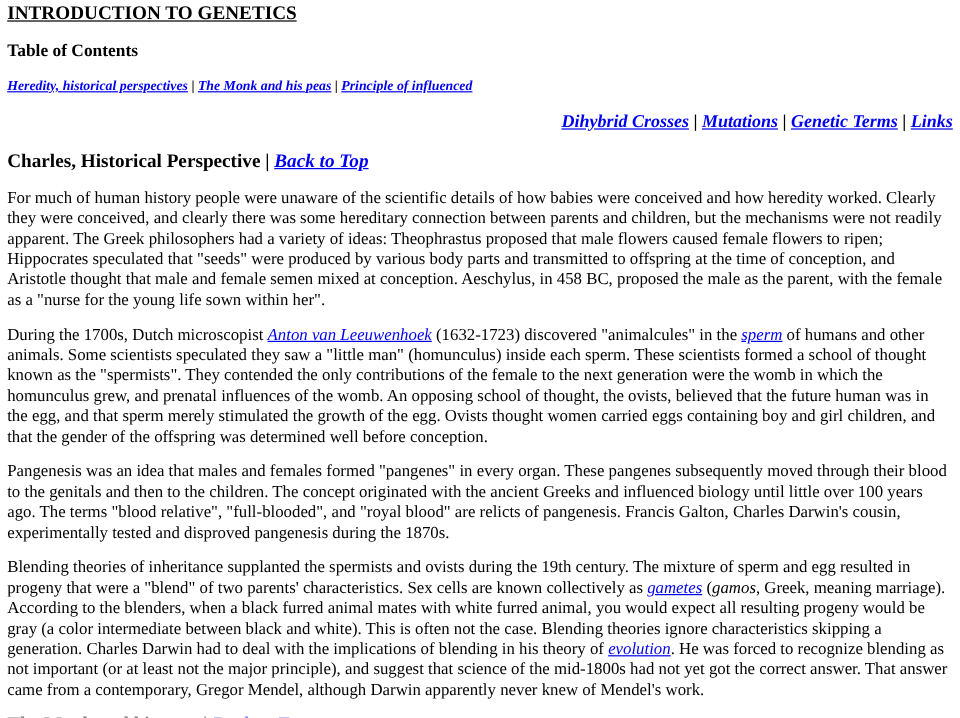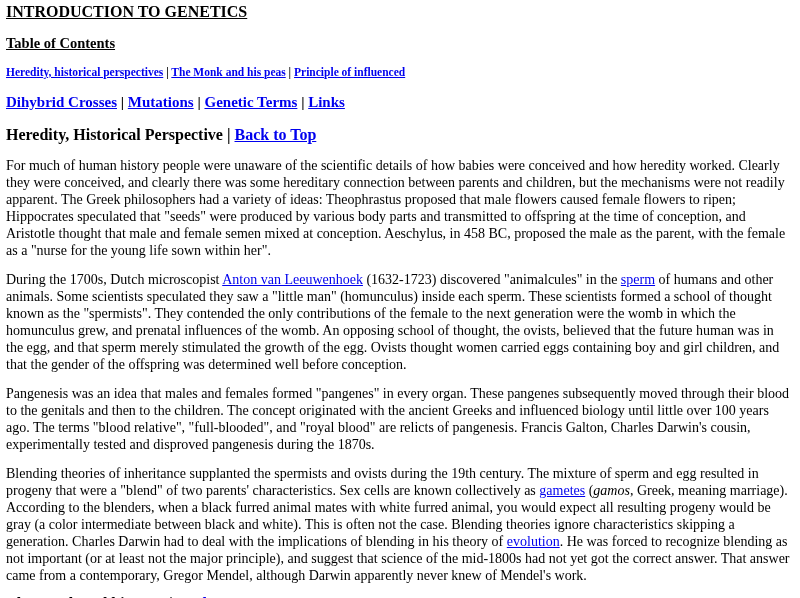--- a/index.html
+++ b/index.html
@@ -6,58 +6,58 @@
   body {
     width: 800px; height: 598px;
     box-sizing: border-box;
     padding: 2px 6px 0 6px;
     overflow: hidden;
     color: #000000;
     font-family: "Liberation Serif", "DejaVu Serif", serif;
     font-size: 14px;
     line-height: 17px;
   }
-  a.link { color: #0000EE; text-decoration: underline; cursor: pointer; }
+  a.link { color: #0000EE; text-decoration: underline; cursor: pointer; font-style: italic; }
   .title {
     font-size: 16px; font-weight: bold; line-height: 19px;
     margin: 0 0 14px 0;
     text-decoration: underline;
   }
   .toc-heading {
     font-size: 14.5px; font-weight: bold; line-height: 17px;
     margin: 0 0 13px 0;
-    text-decoration: underline;
   }
   .nav-small {
     font-size: 11.5px; font-weight: bold; line-height: 15px;
     margin: 0 0 13px 0;
   }
   .nav-large {
     font-size: 15px; font-weight: bold; line-height: 18px;
     margin: 0 0 14px 0;
+    text-align: right;
   }
   .section-heading {
     font-size: 16px; font-weight: bold; line-height: 19px;
     margin: 0 0 13px 0;
   }
   .paragraphs p { margin: 12px 0 10px 0; }
   .paragraphs i { font-style: italic; }
 </style>
 </head>
 <body>
 
 <h1 class="title">INTRODUCTION TO GENETICS</h1>
 
 <h2 class="toc-heading">Table of Contents</h2>
 
 <nav class="nav-small"><a href="#" class="link">Heredity, historical perspectives</a> | <a href="#" class="link">The Monk and his peas</a> | <a href="#" class="link">Principle of influenced</a></nav>
 
 <nav class="nav-large"><a href="#" class="link">Dihybrid Crosses</a> | <a href="#" class="link">Mutations</a> | <a href="#" class="link">Genetic Terms</a> | <a href="#" class="link">Links</a></nav>
 
-<h2 class="section-heading"><span>Heredity, Historical Perspective</span> <span>|</span> <a class="link" href="#">Back to Top</a></h2>
+<h2 class="section-heading"><span>Charles, Historical Perspective</span> <span>|</span> <a class="link" href="#">Back to Top</a></h2>
 
 <div class="paragraphs">
     <p>For much of human history people were unaware of the scientific details of how babies were conceived and how heredity worked. Clearly they were conceived, and clearly there was some hereditary connection between parents and children, but the mechanisms were not readily apparent. The Greek philosophers had a variety of ideas: Theophrastus proposed that male flowers caused female flowers to ripen; Hippocrates speculated that "seeds" were produced by various body parts and transmitted to offspring at the time of conception, and Aristotle thought that male and female semen mixed at conception. Aeschylus, in 458 BC, proposed the male as the parent, with the female as a "nurse for the young life sown within her".</p>
     <p>During the 1700s, Dutch microscopist <a href="#" class="link">Anton van Leeuwenhoek</a> (1632-1723) discovered "animalcules" in the <a href="#" class="link">sperm</a> of humans and other animals. Some scientists speculated they saw a "little man" (homunculus) inside each sperm. These scientists formed a school of thought known as the "spermists". They contended the only contributions of the female to the next generation were the womb in which the homunculus grew, and prenatal influences of the womb. An opposing school of thought, the ovists, believed that the future human was in the egg, and that sperm merely stimulated the growth of the egg. Ovists thought women carried eggs containing boy and girl children, and that the gender of the offspring was determined well before conception.</p>
     <p>Pangenesis was an idea that males and females formed "pangenes" in every organ. These pangenes subsequently moved through their blood to the genitals and then to the children. The concept originated with the ancient Greeks and influenced biology until little over 100 years ago. The terms "blood relative", "full-blooded", and "royal blood" are relicts of pangenesis. Francis Galton, Charles Darwin's cousin, experimentally tested and disproved pangenesis during the 1870s.</p>
     <p>Blending theories of inheritance supplanted the spermists and ovists during the 19th century. The mixture of sperm and egg resulted in progeny that were a "blend" of two parents' characteristics. Sex cells are known collectively as <a href="#" class="link">gametes</a> (<i>gamos</i>, Greek, meaning marriage). According to the blenders, when a black furred animal mates with white furred animal, you would expect all resulting progeny would be gray (a color intermediate between black and white). This is often not the case. Blending theories ignore characteristics skipping a generation. Charles Darwin had to deal with the implications of blending in his theory of <a href="#" class="link">evolution</a>. He was forced to recognize blending as not important (or at least not the major principle), and suggest that science of the mid-1800s had not yet got the correct answer. That answer came from a contemporary, Gregor Mendel, although Darwin apparently never knew of Mendel's work.</p>
   </div>
 
 <h2 class="section-heading"><span>The Monk and his peas</span> <span>|</span> <a class="link" href="#">Back to Top</a></h2>
 

